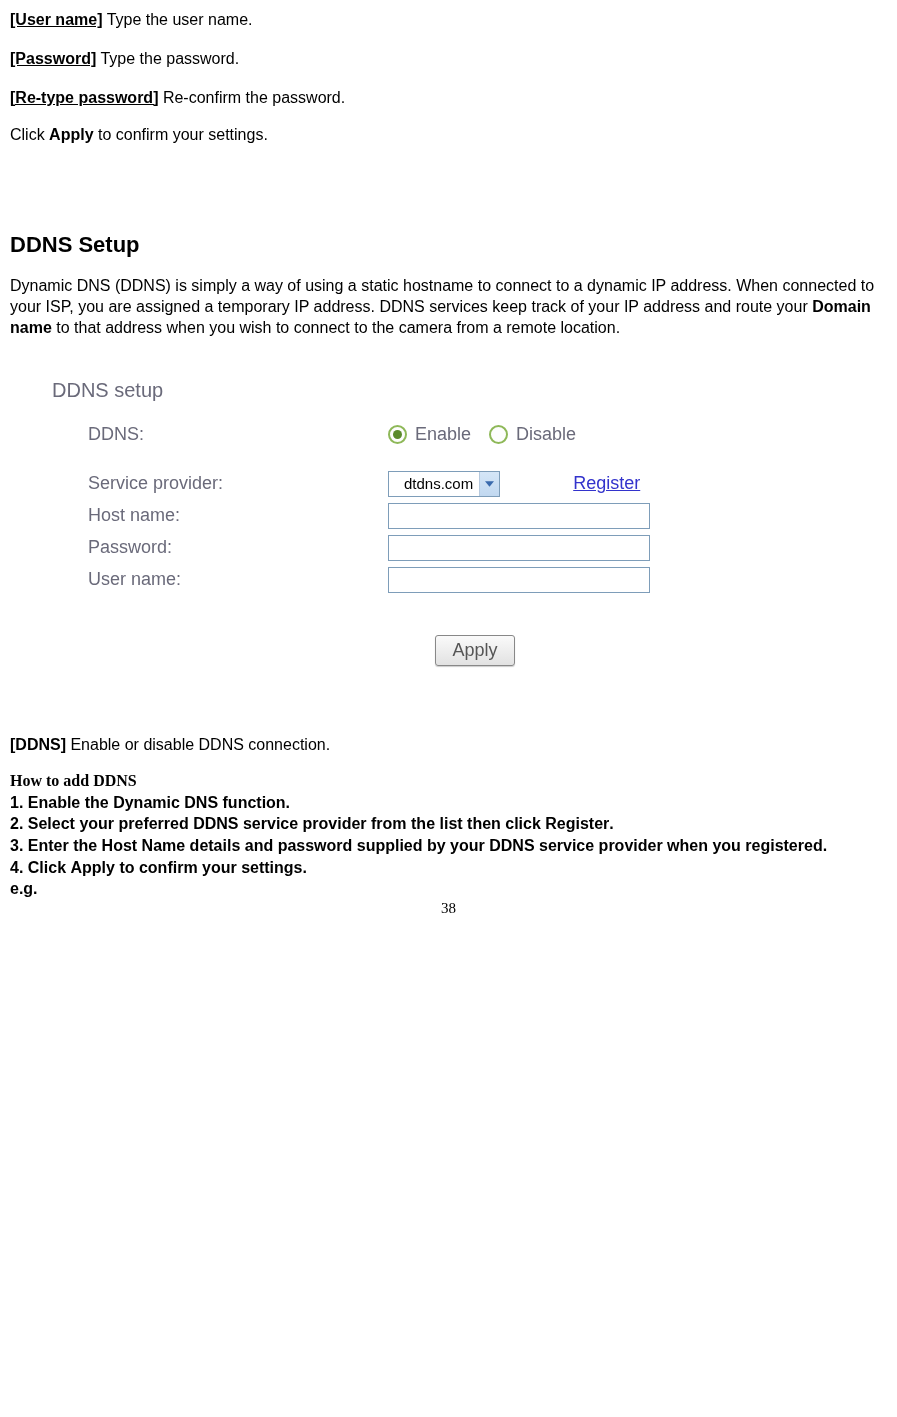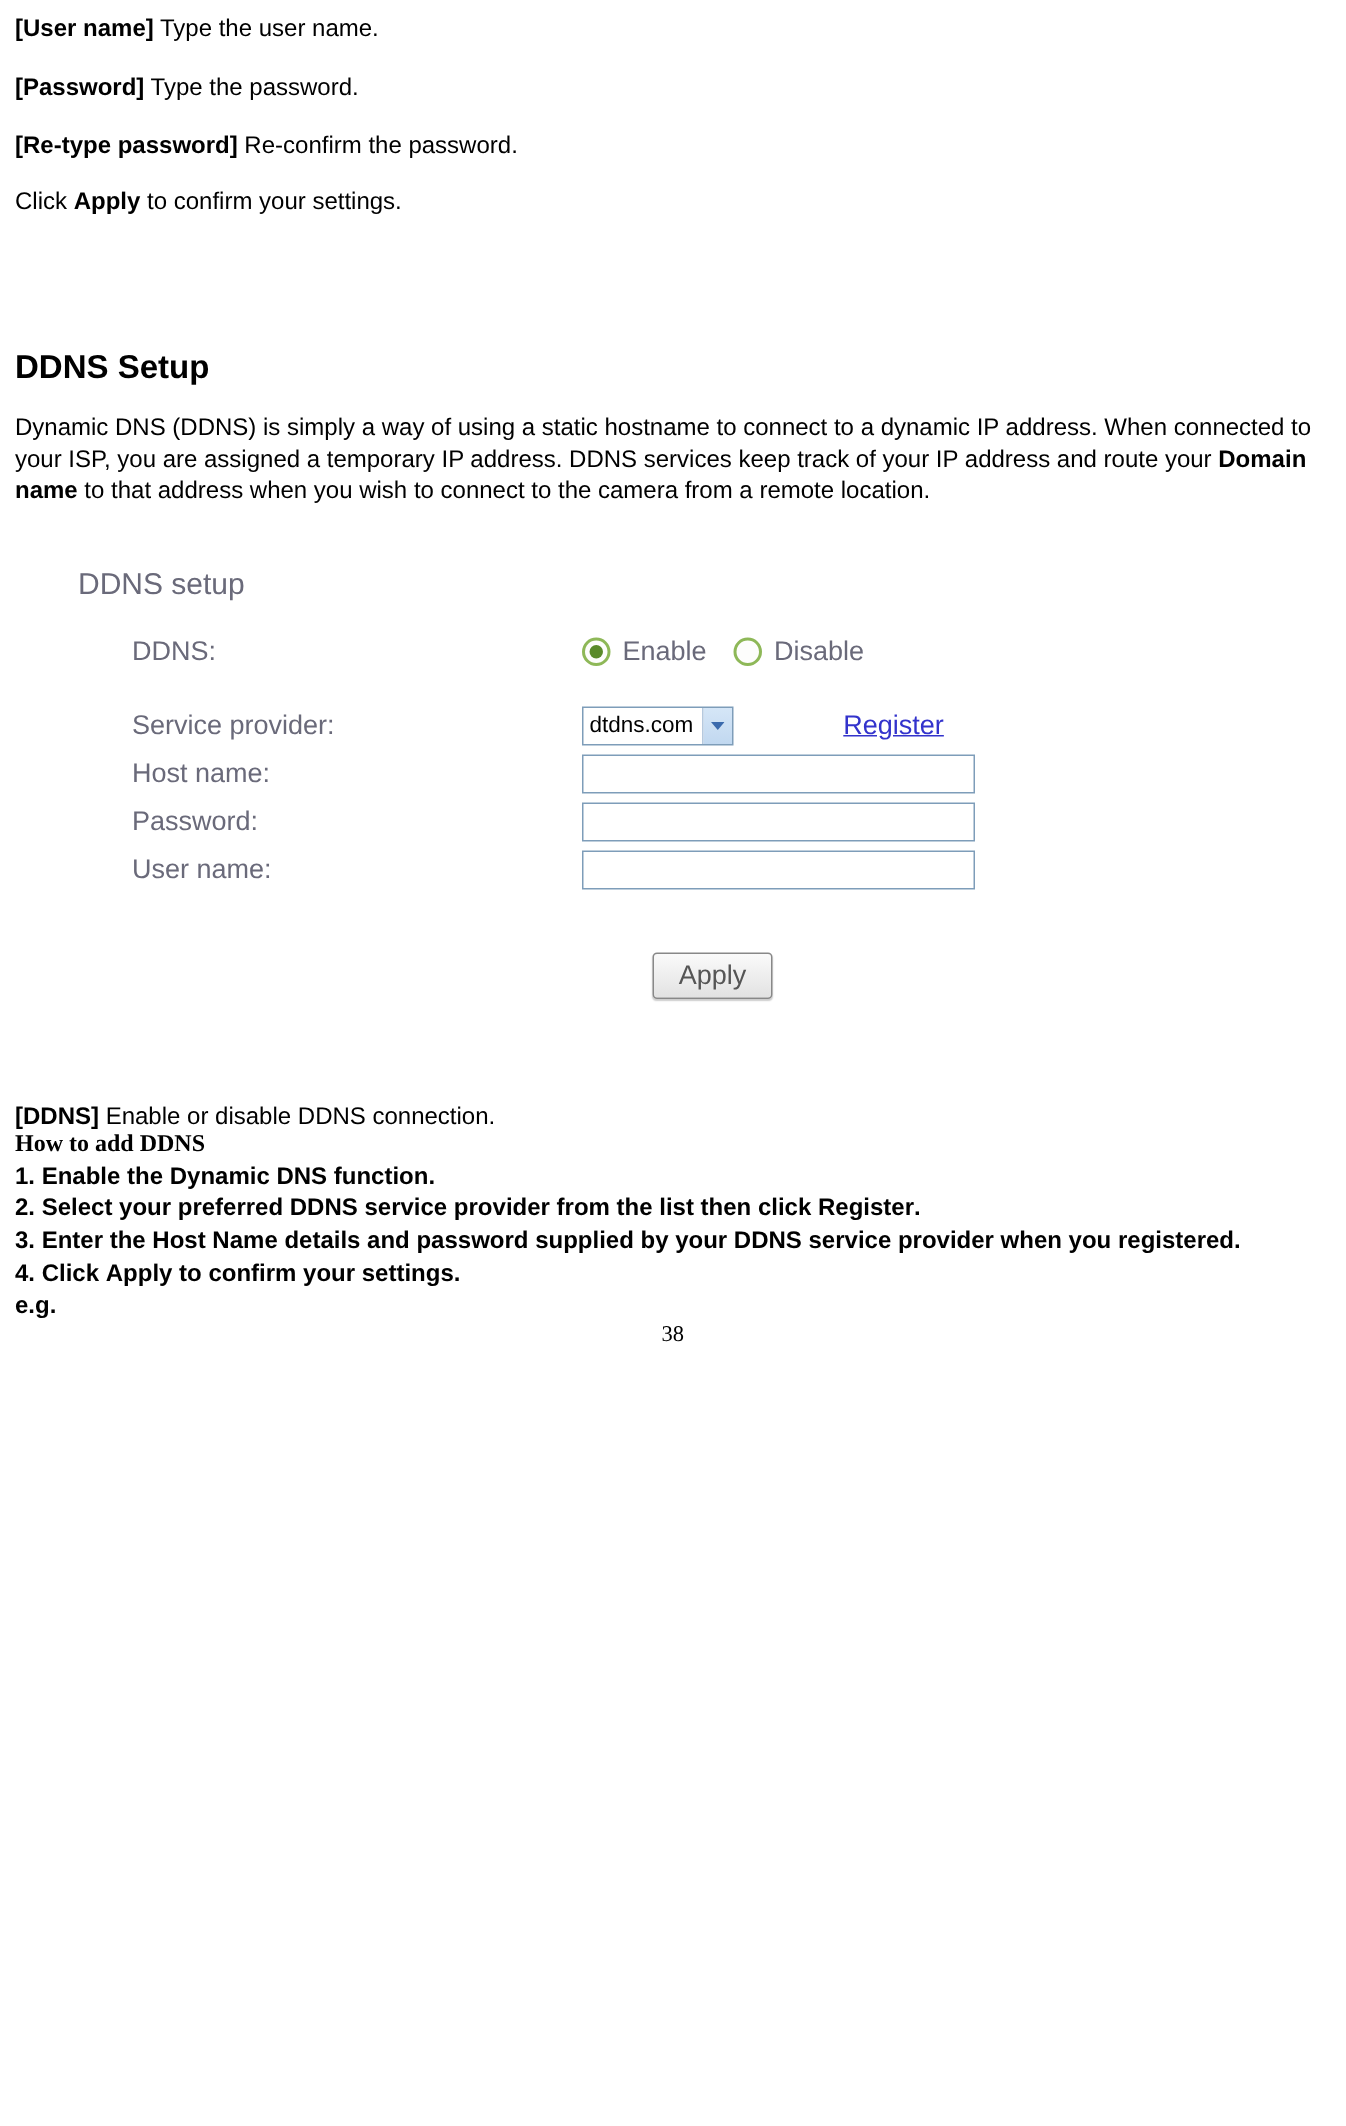--- a/index.html
+++ b/index.html
@@ -5,21 +5,21 @@
     * { box-sizing: border-box; margin: 0; padding: 0; }
     body {
       font-family: Arial, Helvetica, sans-serif;
       font-size: 16px;
       color: #000;
       background: #fff;
       padding: 10px 10px 40px 10px;
       width: 897px;
     }
     .field-desc { margin-bottom: 18px; line-height: 1.3; }
-    .field-desc .label { font-weight: bold; }
+    .field-desc .label { font-weight: bold; text-decoration: underline; }
     .click-apply { margin-bottom: 18px; }
     .section-title {
       font-size: 22px;
       font-weight: bold;
       margin-top: 88px;
       margin-bottom: 18px;
     }
     .section-desc { line-height: 1.3; margin-bottom: 30px; }
     .screenshot {
       margin: 10px 0 50px 30px;
@@ -74,21 +74,21 @@
     }
     .select-box {
       display: inline-flex;
       align-items: center;
       border: 1px solid #7e9db9;
       background: #fff;
       height: 26px;
       font-family: Arial, sans-serif;
       font-size: 15px;
       color: #000;
-      padding-left: 4px;
+      padding-left: 15px;
       gap: 6px;
     }
     .select-arrow {
       width: 20px; height: 24px;
       background: linear-gradient(#d5e6f7, #c1d8f0);
       border-left: 1px solid #b6c9de;
       display: flex; align-items: center; justify-content: center;
     }
     .select-arrow svg { width: 9px; height: 6px; }
     .register-link {
@@ -111,21 +111,21 @@
       display: inline-block;
       border: 1px solid #888;
       background: linear-gradient(#fafafa, #e2e2e2);
       border-radius: 3px;
       padding: 4px 16px;
       font-family: "Comic Sans MS", cursive, sans-serif;
       font-size: 18px;
       color: #555;
       box-shadow: 0 1px 1px rgba(0,0,0,0.2);
     }
-    .post-desc { }
+    .post-desc { margin-bottom: 18px; }
     .howto-title { font-weight: bold; margin-bottom: 2px; font-family: Liberation Serif, serif; }
     .step { line-height: 1.35; font-weight: bold; }
     .page-number {
       text-align: center;
       font-family: "Times New Roman", serif;
       font-size: 15px;
     }
   </style>
 </head>
 <body>

